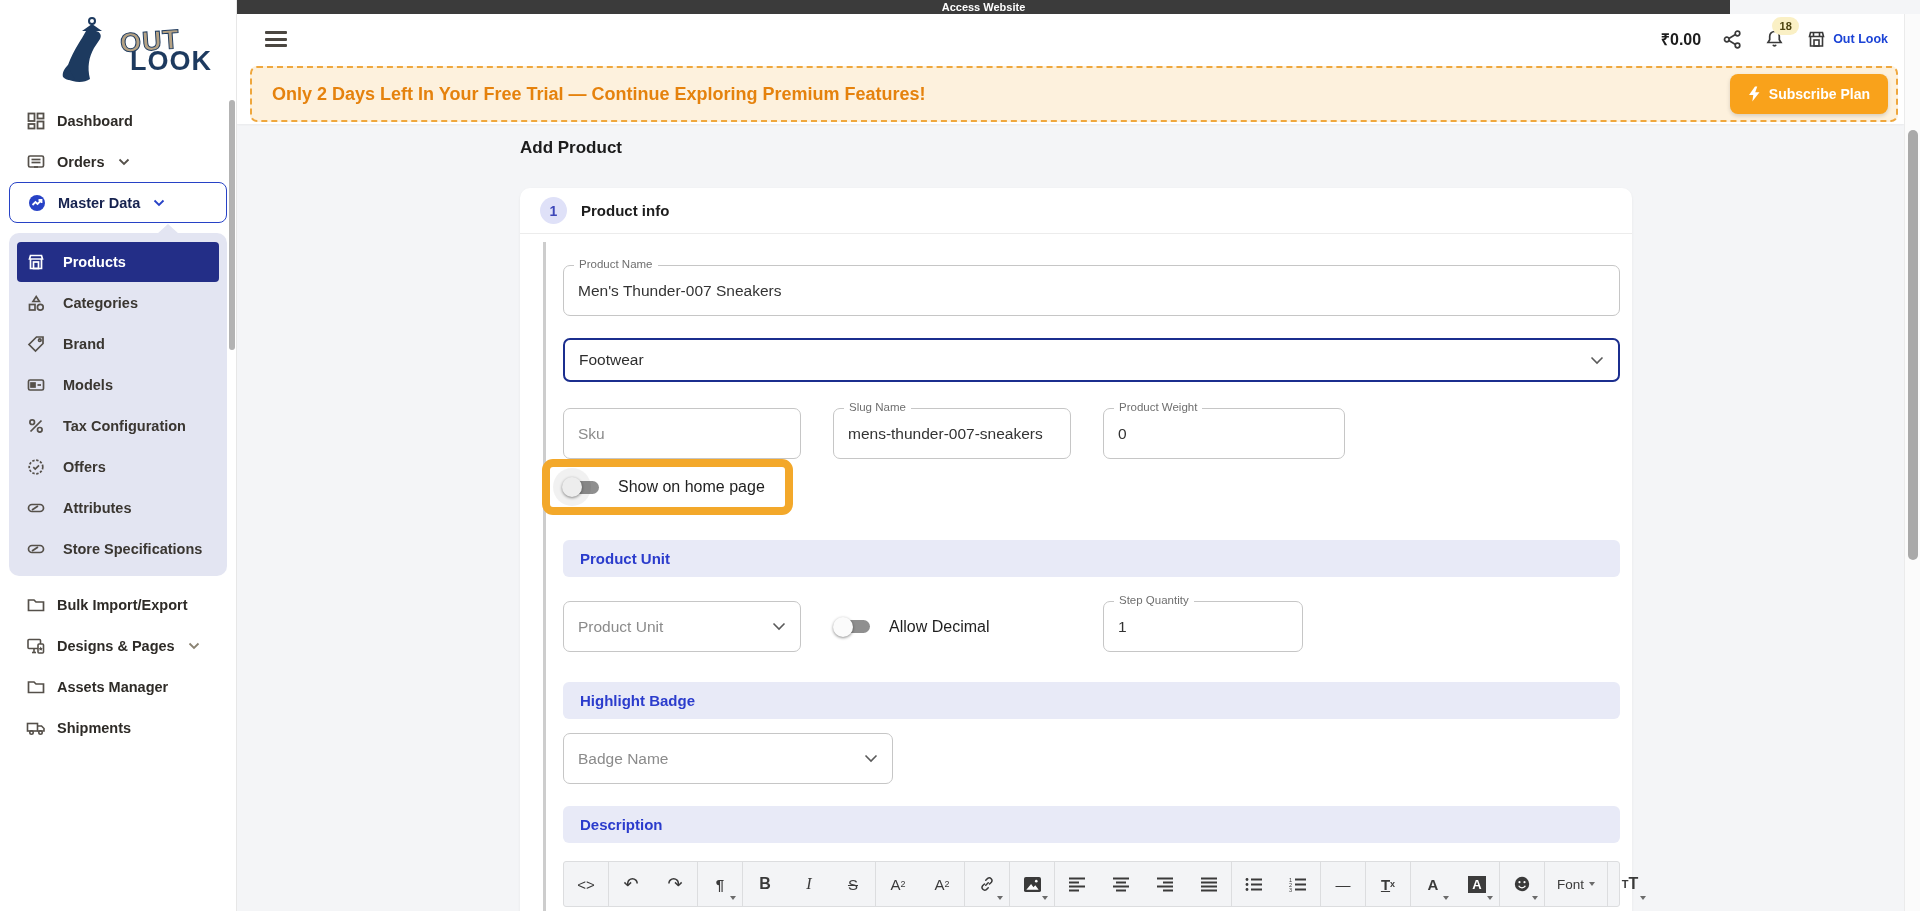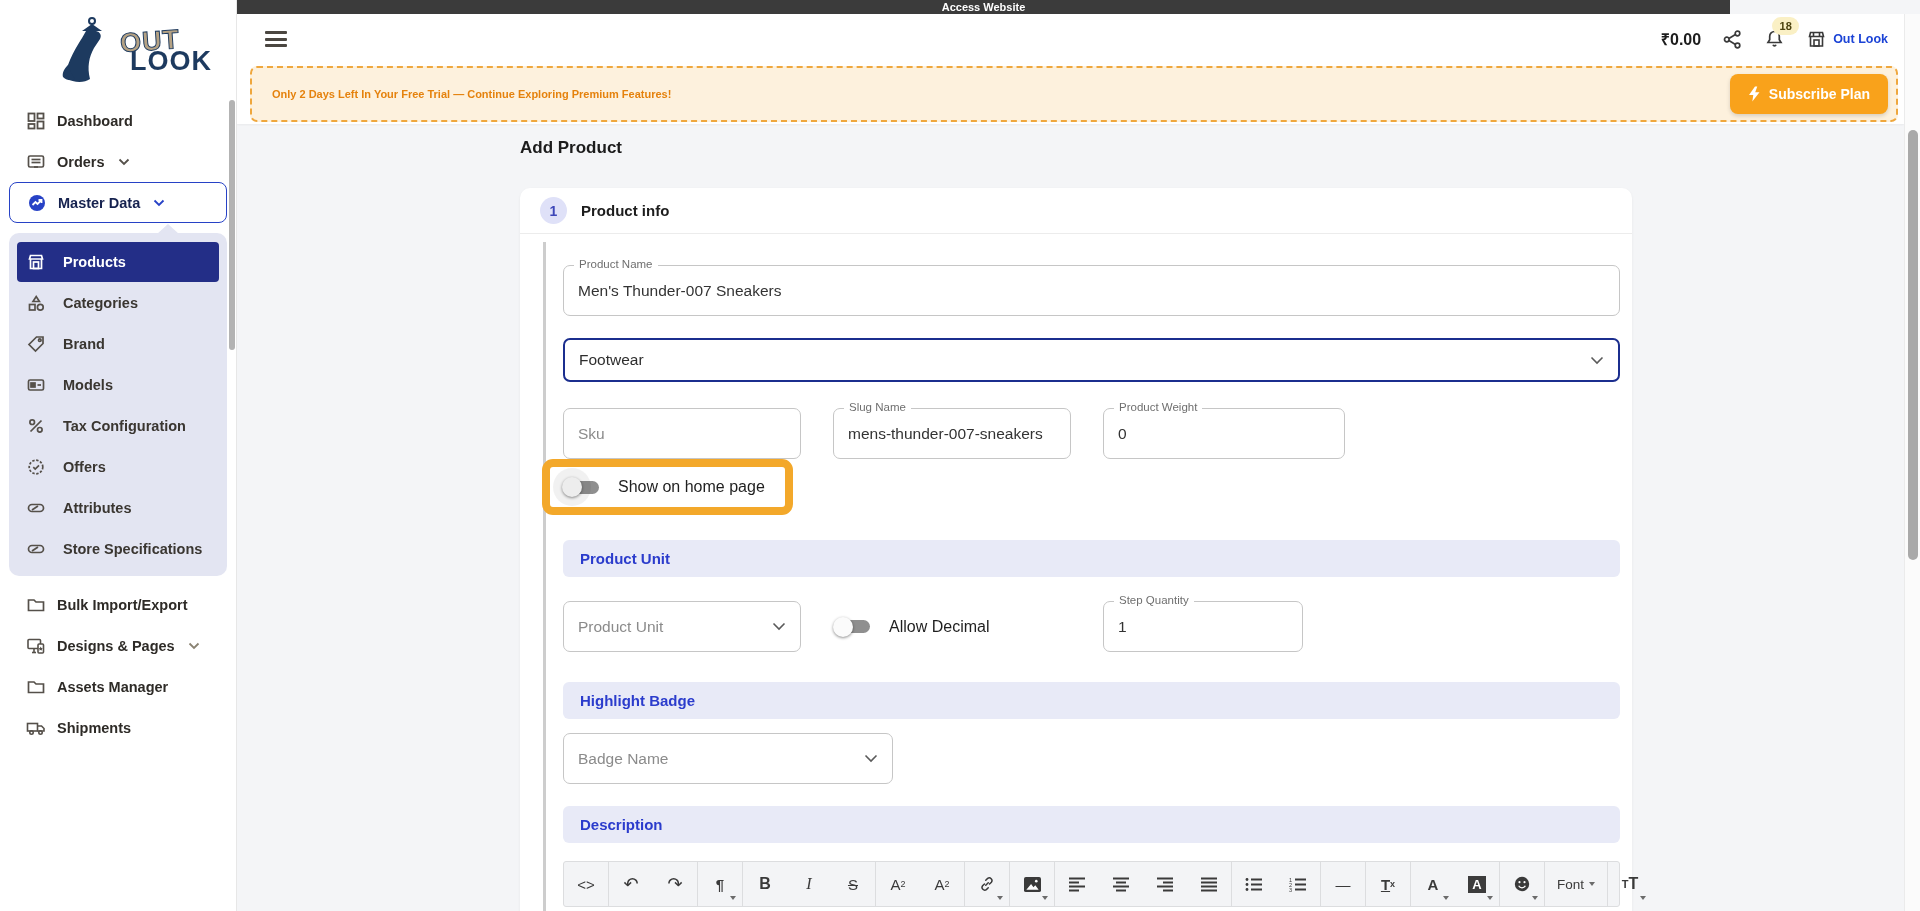--- a/index.html
+++ b/index.html
@@ -32,21 +32,21 @@
   .hamburger { width:22px; height:16px; display:flex; flex-direction:column; justify-content:space-between; cursor:pointer; }
   .hamburger span { display:block; height:3px; background:#4b4741; border-radius:1px; }
   .tb-right { margin-left:auto; display:flex; align-items:center; gap:21px; }
   .balance { font-size:16px; font-weight:700; color:#1d1d1d; }
   .tb-icon { width:21px; height:21px; cursor:pointer; position:relative; }
   .bell-wrap { position:relative; cursor:pointer; }
   .notif-badge { position:absolute; top:-12px; left:8px; min-width:27px; height:18px; background:#faf0c5; color:#4c430f; font-size:11px; font-weight:700; border-radius:9px; display:flex; align-items:center; justify-content:center; padding:0 6px; }
   .store-link { display:flex; align-items:center; gap:6px; cursor:pointer; }
   .store-link span { color:#1b43d6; font-size:12.5px; font-weight:700; }
   .trial-banner { margin:6px 6px 0 13px; height:56px; background:#fdf1dd; border:2px dashed #efa73d; border-radius:7px; display:flex; align-items:center; padding:0 8px 0 20px; }
-  .trial-msg { color:#e5820d; font-size:11px; font-weight:700; }
+  .trial-msg { color:#e5820d; font-size:18px; font-weight:700; }
   .subscribe-btn { margin-left:auto; background:#f9a21b; border:none; color:#fff; font-weight:700; font-size:14px; height:40px; padding:0 18px; border-radius:8px; display:flex; align-items:center; gap:8px; cursor:pointer; box-shadow:0 2px 4px rgba(0,0,0,.15); font-family:inherit; }
 
   .content { height:787px; padding:14px 0 0 283px; overflow:hidden; }
   .page-title { font-size:17px; font-weight:700; color:#1c1c1c; margin-bottom:30px; }
   .card { width:1112px; background:#fff; border-radius:10px; box-shadow:0 1px 3px rgba(0,0,0,.06); }
   .step-header { height:46px; display:flex; align-items:center; gap:14px; padding:0 20px; border-bottom:1px solid #ececec; }
   .step-circle { width:27px; height:27px; border-radius:50%; background:#dfe1f8; color:#3d47b8; font-size:14px; font-weight:700; display:flex; align-items:center; justify-content:center; }
   .step-title { font-size:15px; font-weight:700; color:#1d1d1d; }
   .step-body { position:relative; padding:31px 12px 60px 43px; }
   .step-body:before { content:""; position:absolute; left:23px; top:8px; bottom:0; width:3px; background:#cdcdcd; }

